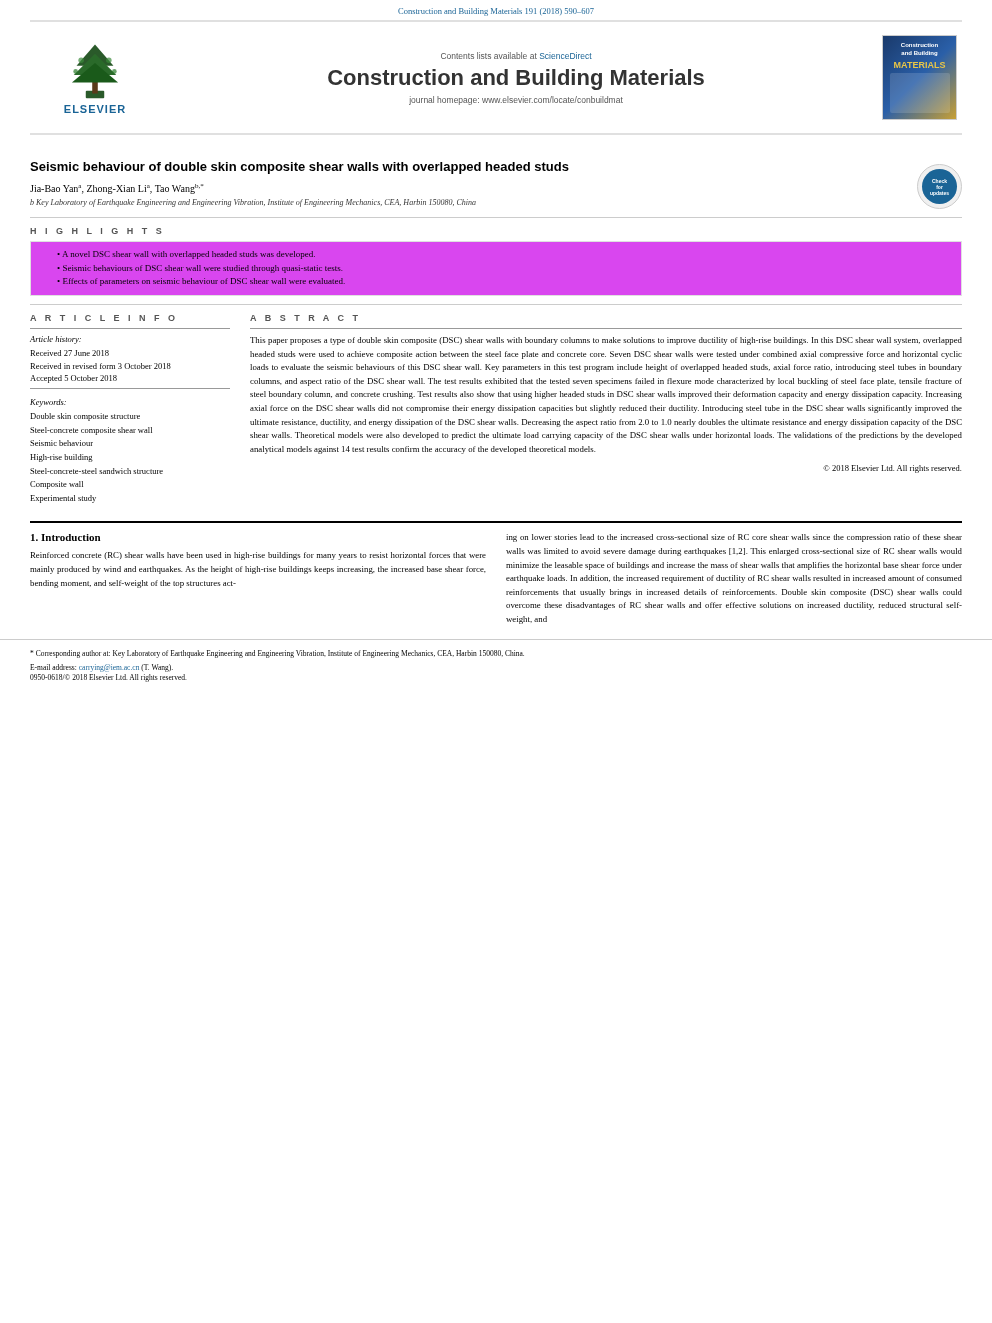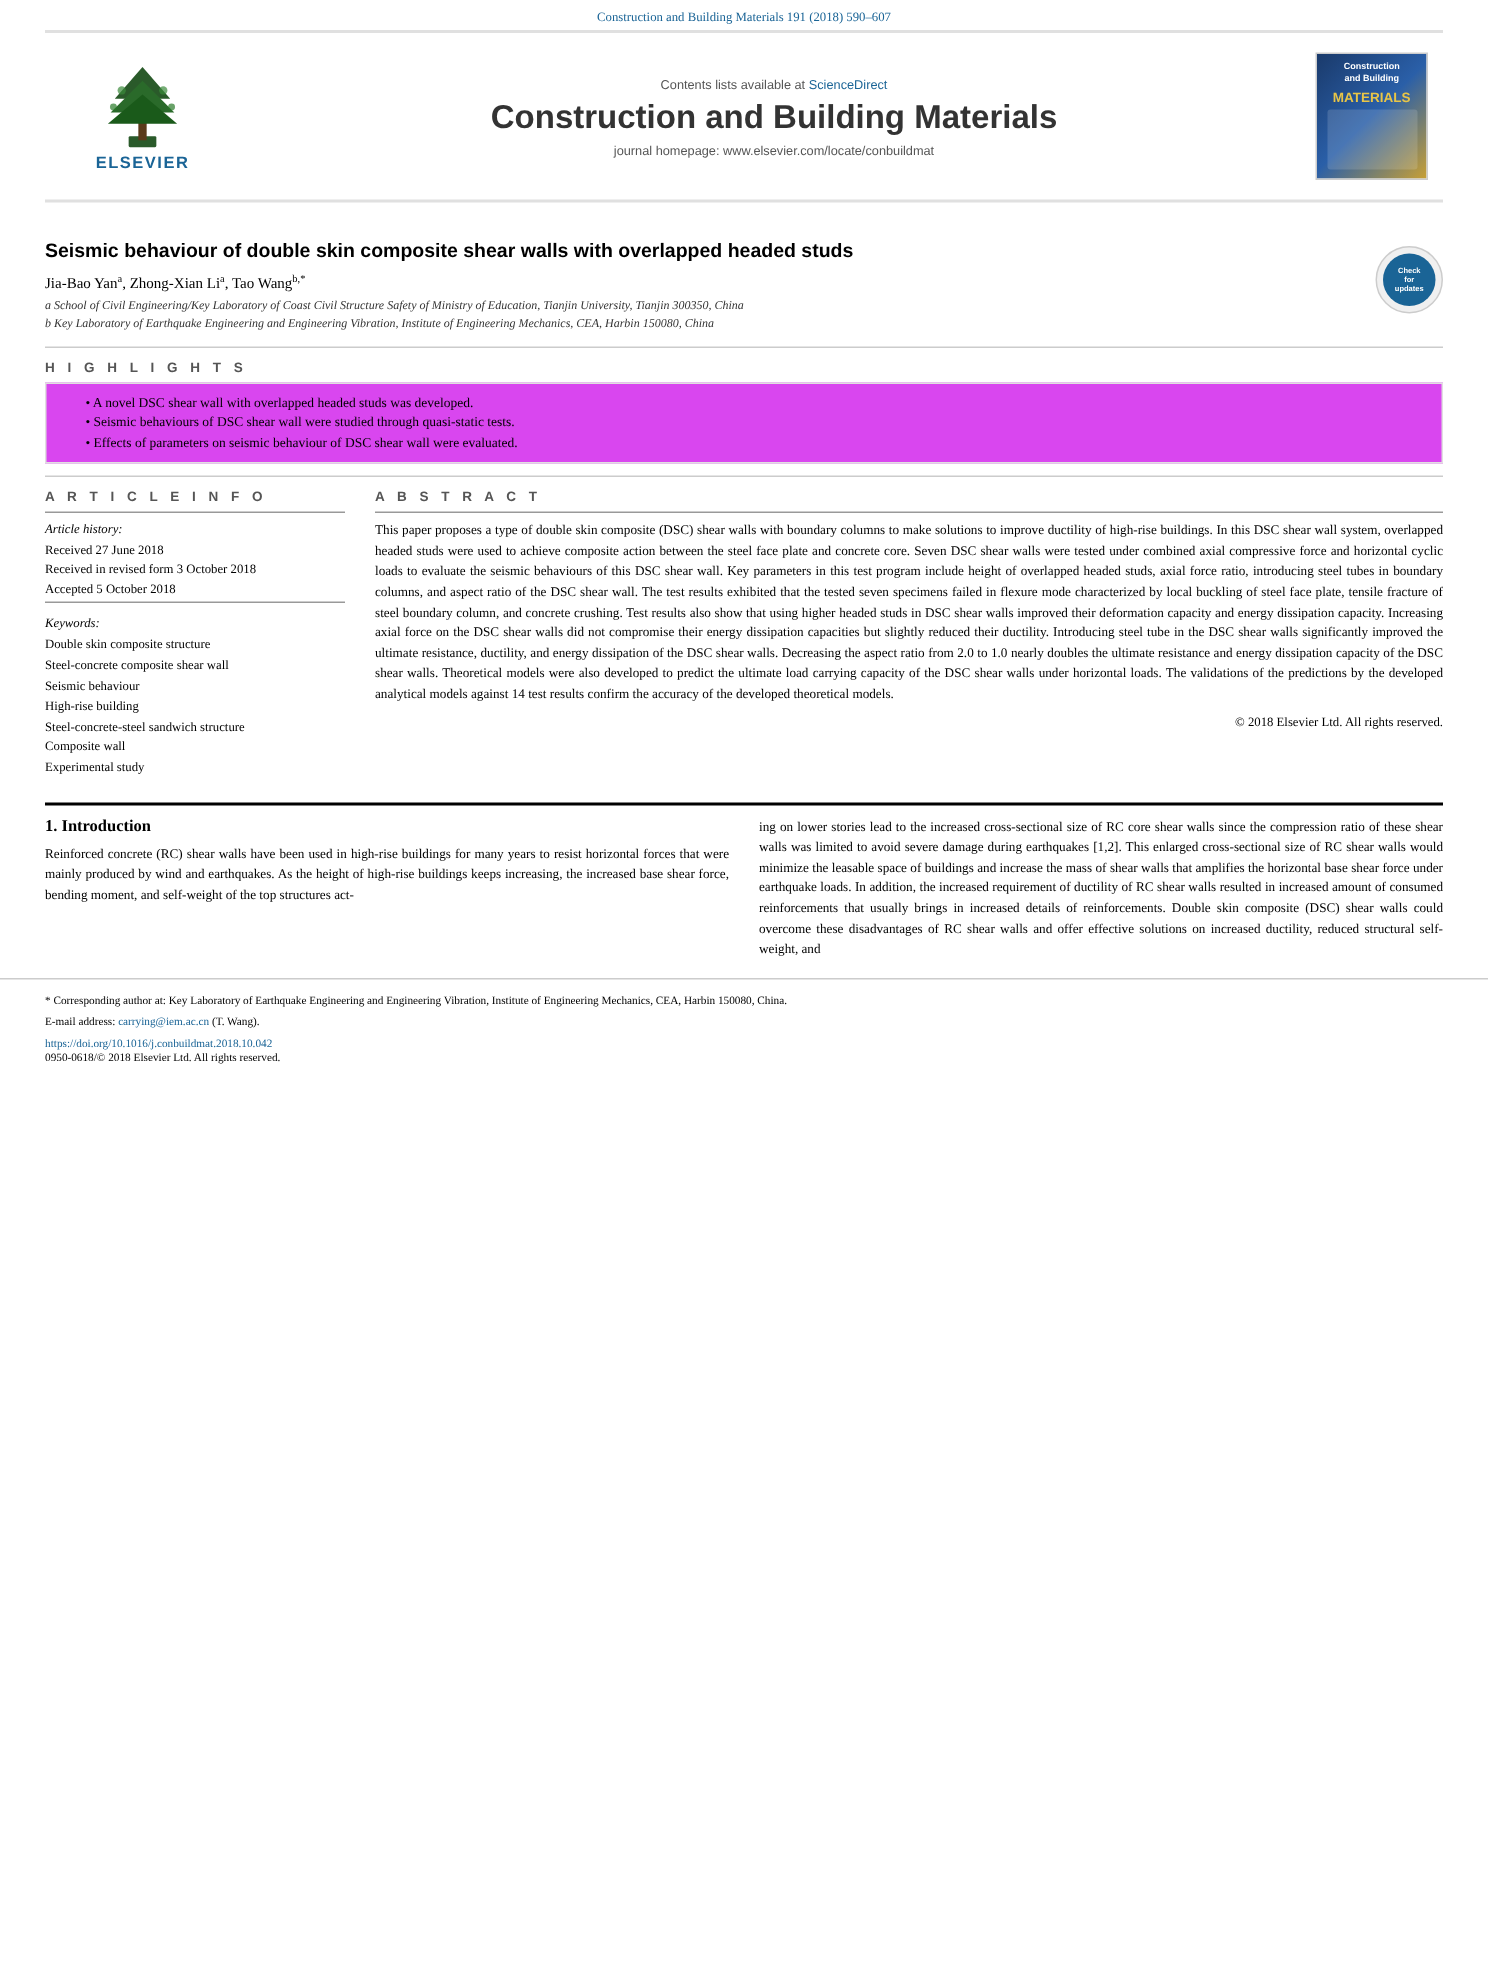--- a/index.html
+++ b/index.html
@@ -81,21 +81,21 @@
     .journal-homepage {
       font-size: 8.5px;
       color: #555;
       font-family: Arial, sans-serif;
     }
 
     .header-right {
       width: 90px;
       display: flex;
       align-items: center;
-      justify-content: flex-start;
+      justify-content: flex-end;
       padding: 5px;
     }
     .journal-cover {
       width: 75px;
       height: 85px;
       background: linear-gradient(135deg, #1a3a6b 0%, #2a5fa8 50%, #c8a035 100%);
       border: 1px solid #ccc;
       display: flex;
       flex-direction: column;
       align-items: center;
@@ -414,21 +414,20 @@
   <div class="article-title-section">
     <div class="article-title-text">
       <div class="article-title-h1">Seismic behaviour of double skin composite shear walls with overlapped headed studs</div>
 
       <div class="authors-line">
         <span class="author-name">Jia-Bao Yan</span><span class="author-sup">a</span>,
         <span class="author-name">Zhong-Xian Li</span><span class="author-sup">a</span>,
         <span class="author-name">Tao Wang</span><span class="author-sup">b,*</span>
       </div>
 
-      <div class="affiliation">a School of Civil Engineering/Key Laboratory of Coast Civil Structure Safety of Ministry of Education, Tianjin University, Tianjin 300350, China</div>
       <div class="affiliation">b Key Laboratory of Earthquake Engineering and Engineering Vibration, Institute of Engineering Mechanics, CEA, Harbin 150080, China</div>
     </div>
 
     <div class="check-updates-badge">
       <div class="check-updates-inner">
         <div class="check-updates-text">Check<br>for<br>updates</div>
       </div>
     </div>
   </div>
 
@@ -497,17 +496,14 @@
 
 </div>
 
 <div class="page-footer">
   <div class="footer-note">* Corresponding author at: Key Laboratory of Earthquake Engineering and Engineering Vibration, Institute of Engineering Mechanics, CEA, Harbin 150080, China.</div>
   <div class="footer-email">
     <span>E-mail address:</span>
     <a href="#">carrying@iem.ac.cn</a>
     (<span>T. Wang</span>).
   </div>
-  <div class="footer-doi">
-    <span>https://doi.org/10.1016/j.conbuildmat.2018.10.042</span>
-  </div>
   <div class="footer-issn">0950-0618/© 2018 Elsevier Ltd. All rights reserved.</div>
 </div>
 
 </body></html>

